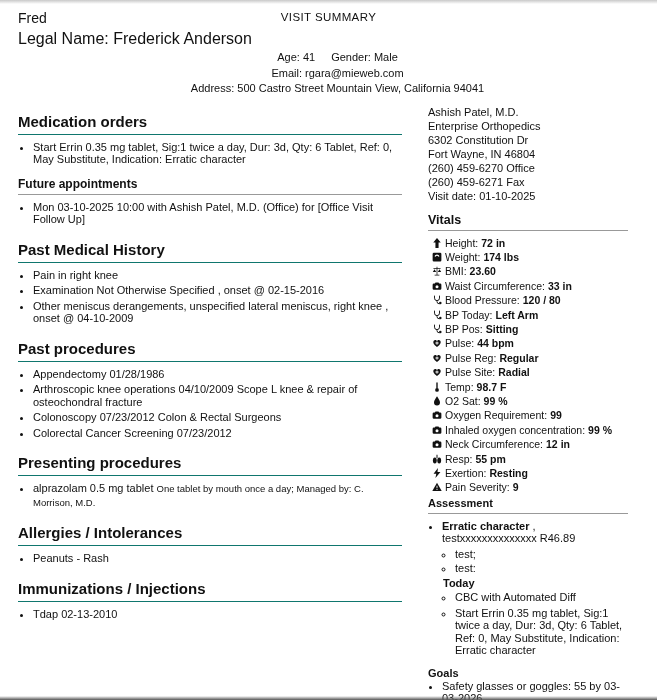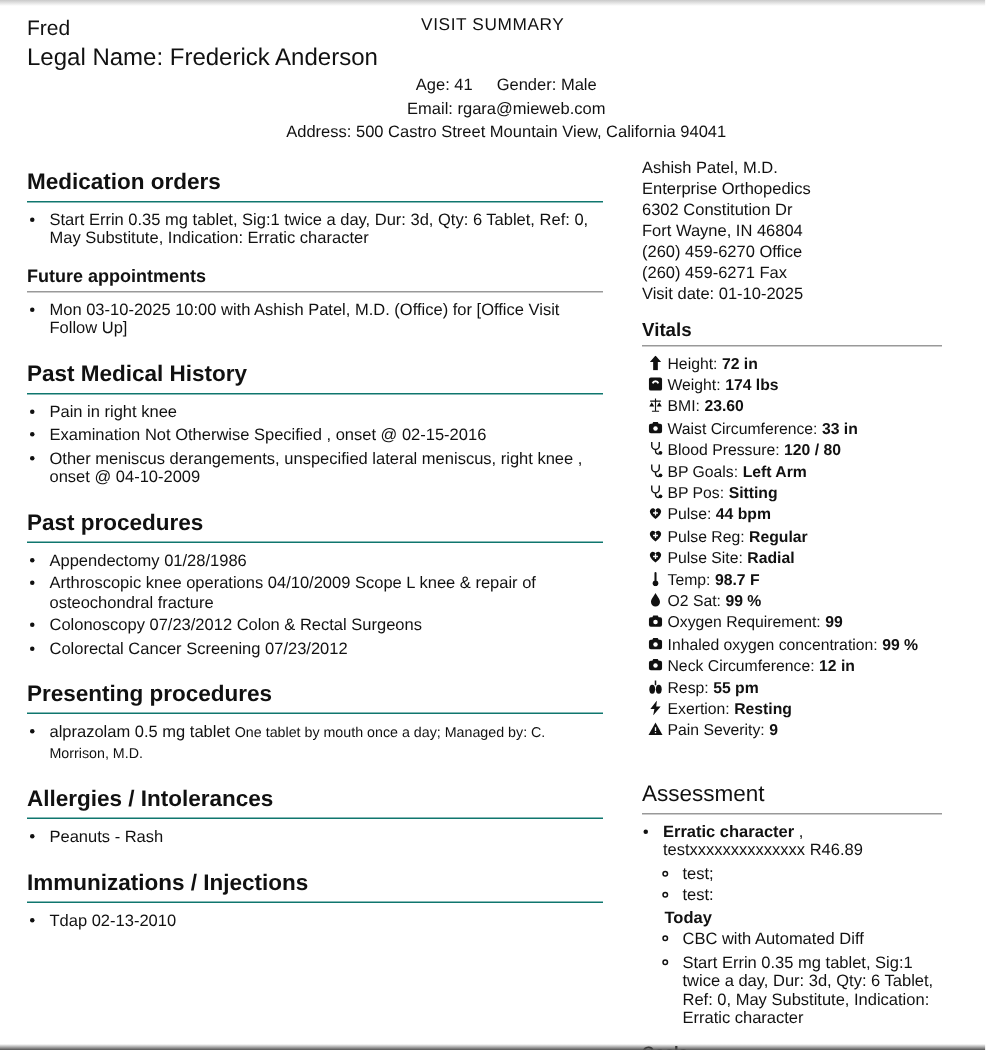--- a/index.html
+++ b/index.html
@@ -25,21 +25,21 @@
 
   .h-lg{font-size:15px;font-weight:bold;margin:15px 0 0;padding-bottom:4px;border-bottom:1px solid #0f766e;}
   .h-sm{font-size:12px;font-weight:bold;margin:11px 0 0;padding-bottom:3px;border-bottom:1px solid #999;}
   .left-col .h-lg:first-child{margin-top:16px;}
 
   ul.blist{margin:6px 0 2px;padding-left:15px;font-size:11px;line-height:12.5px;}
   ul.blist li{margin-bottom:3px;}
   .small-detail{font-size:9.5px;}
 
   .provider{font-size:11px;line-height:14px;}
-  .rh-lg{font-size:15px;font-weight:normal;margin:26px 0 0;padding-bottom:4px;border-bottom:1px solid #999;}
+  .rh-lg{font-size:11px;font-weight:bold;margin:2px 0 0;padding-bottom:4px;border-bottom:1px solid #999;}
   .rh-md{font-size:12.5px;font-weight:bold;margin:10px 0 0;padding-bottom:3px;border-bottom:1px solid #999;}
   .rh-xs{font-size:11px;font-weight:bold;margin:10px 0 0;}
 
   .vitals-list{padding:5px 0 0 3px;}
   .vrow{font-size:10.5px;line-height:14.4px;white-space:nowrap;}
   .vicon{display:inline-block;width:11px;margin-right:3px;text-align:center;}
   .vicon svg{width:10px;height:10px;fill:#111;vertical-align:-1px;}
   .vval{font-weight:bold;margin-left:3px;}
 
   ul.rlist{margin:6px 0 2px;padding-left:14px;font-size:11px;line-height:12.5px;}
@@ -184,21 +184,21 @@
                 <use href="#i-balance"></use>
               </svg></span><span>BMI:</span><span class="vval">23.60</span></div>
         <div class="vrow"><span class="vicon"><svg>
                 <use href="#i-measure"></use>
               </svg></span><span>Waist Circumference:</span><span class="vval">33 in</span></div>
         <div class="vrow"><span class="vicon"><svg>
                 <use href="#i-steth"></use>
               </svg></span><span>Blood Pressure:</span><span class="vval">120 / 80</span></div>
         <div class="vrow"><span class="vicon"><svg>
                 <use href="#i-steth"></use>
-              </svg></span><span>BP Goals:</span><span class="vval">Left Arm</span></div>
+              </svg></span><span>BP Today:</span><span class="vval">Left Arm</span></div>
         <div class="vrow"><span class="vicon"><svg>
                 <use href="#i-steth"></use>
               </svg></span><span>BP Pos:</span><span class="vval">Sitting</span></div>
         <div class="vrow"><span class="vicon"><svg>
                 <use href="#i-heart"></use>
               </svg></span><span>Pulse:</span><span class="vval">44 bpm</span></div>
         <div class="vrow"><span class="vicon"><svg>
                 <use href="#i-heart"></use>
               </svg></span><span>Pulse Reg:</span><span class="vval">Regular</span></div>
         <div class="vrow"><span class="vicon"><svg>

